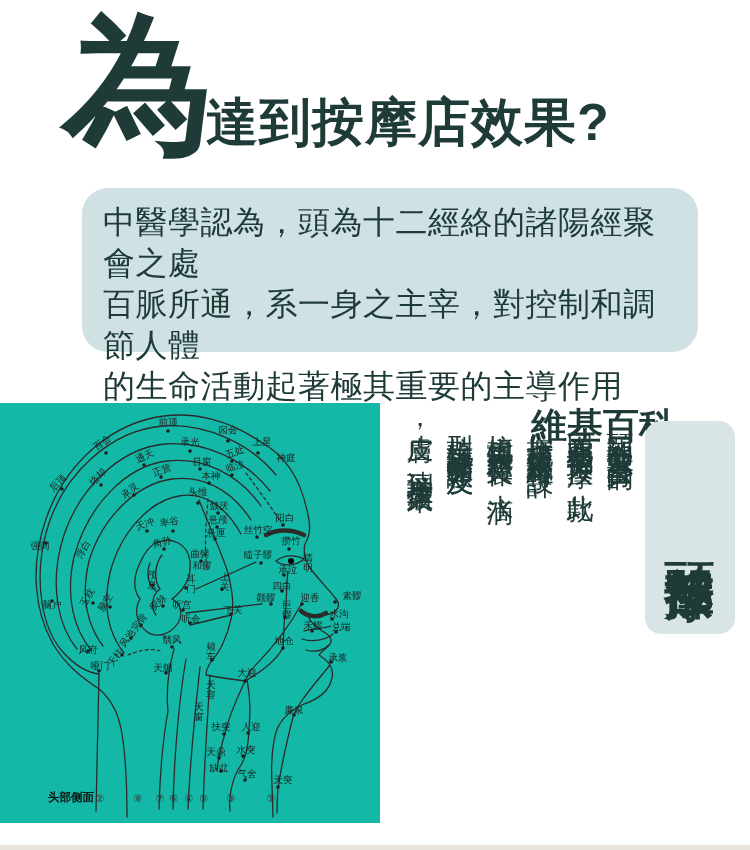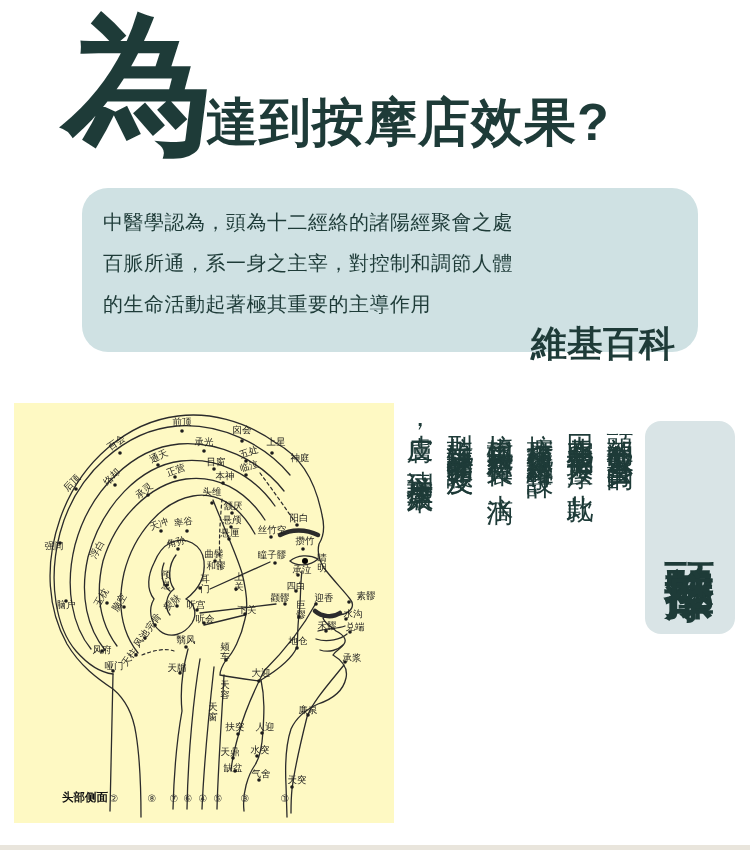--- a/index.html
+++ b/index.html
@@ -16,21 +16,21 @@
   .title-rest{
     position:absolute;left:206px;top:88px;
     font-size:52px;font-weight:700;color:#1e3b38;letter-spacing:1px;white-space:nowrap;
   }
   
   .quote-box{
     position:absolute;left:82px;top:188px;width:616px;height:164px;box-sizing:border-box;
     background:#cfe1e3;border-radius:26px;padding:14px 21px 10px 21px;
   }
   .quote-text{
-    font-size:20px;line-height:41px;color:#1e3b38;font-weight:500;
+    font-size:32px;line-height:41px;color:#1e3b38;font-weight:500;
     white-space:pre-line;letter-spacing:0.5px;
   }
   .quote-source{
     text-align:right;font-size:36px;font-weight:700;color:#1e3b38;margin-top:-5px;padding-right:2px;
   }
   
   .section-tag{
     position:absolute;left:645px;top:421px;width:90px;height:213px;
     background:#d9e4e6;border-radius:16px;
     display:flex;align-items:center;justify-content:center;
@@ -42,21 +42,21 @@
   .vcols{
     position:absolute;left:392px;top:413px;height:428px;width:248px;
     writing-mode:vertical-rl;text-orientation:mixed;
   }
   .vcols p{
     margin:0;font-size:27px;line-height:40px;letter-spacing:3px;
     color:#1e3b38;font-weight:500;
   }
   
   .diagram{
-    position:absolute;left:14px;top:403px;width:380px;height:420px;background:#fef9c3;
+    position:absolute;left:0;top:403px;width:380px;height:420px;background:#14b8a6;
   }
   .diagram svg{width:100%;height:100%;display:block;}
   .diagram path, .diagram line{fill:none;stroke:#2b2b2b;stroke-width:1.3;stroke-linecap:round;}
   .diagram .thick{stroke-width:4.5;}
   .diagram .dash{stroke-dasharray:3 3;stroke-width:1.2;}
   .diagram circle.dot{fill:#1c1c1c;stroke:none;}
   .diagram text{font-family:"Liberation Sans","DejaVu Sans",sans-serif;}
   .diagram text.pt{font-size:9.5px;fill:#1c1c1c;text-anchor:middle;}
   .diagram text.cap{font-size:11.5px;font-weight:700;fill:#111;text-anchor:start;}
   .diagram text.num{font-size:10px;fill:#333;text-anchor:middle;}

